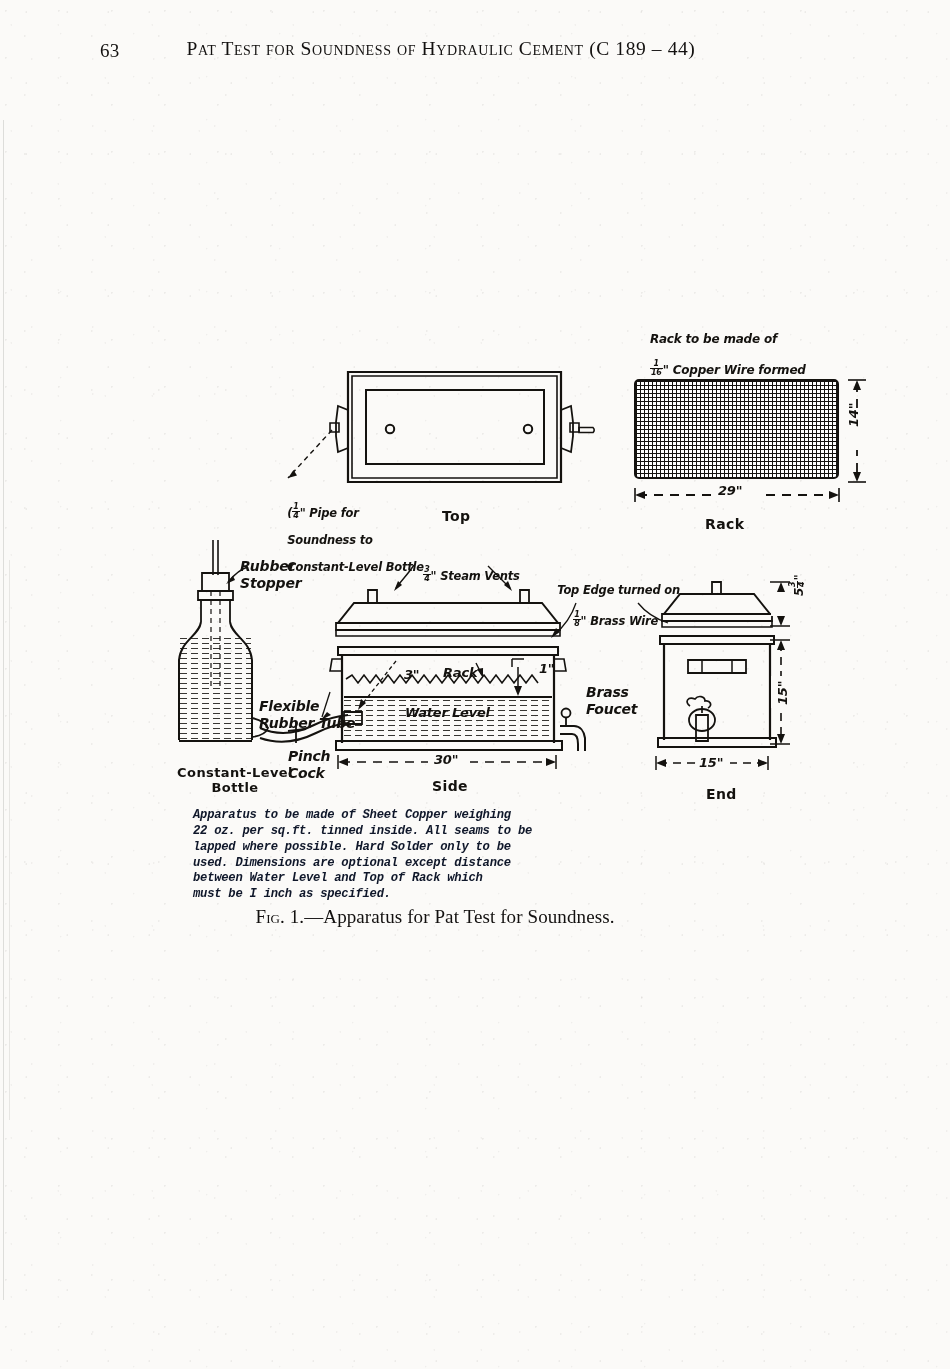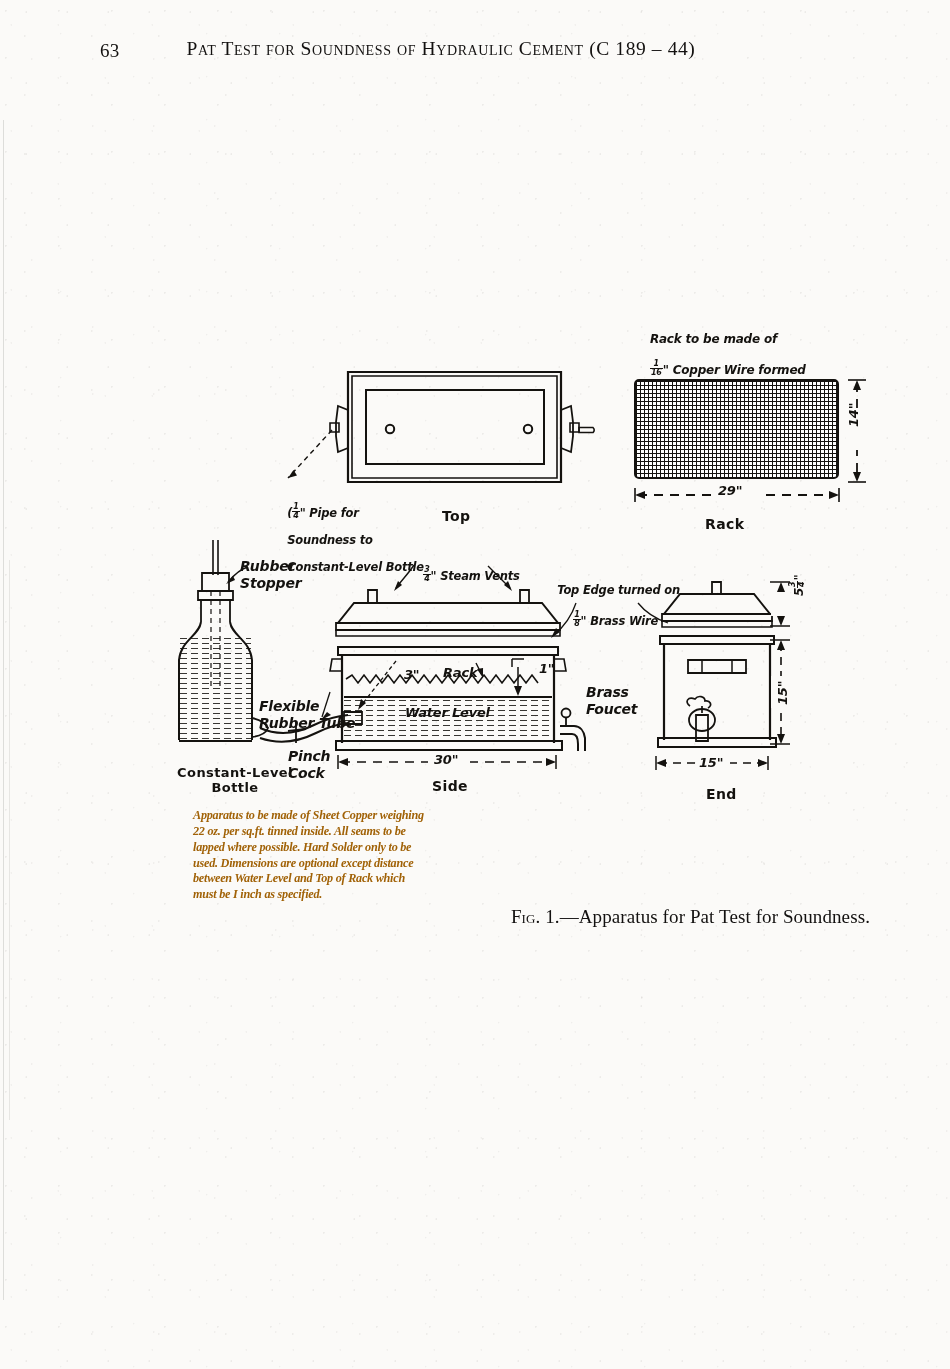--- a/index.html
+++ b/index.html
@@ -105,35 +105,35 @@
     position: absolute;
     font-family: "DejaVu Sans", sans-serif;
     font-weight: 700;
     font-size: 14px;
     color: #14120f;
     letter-spacing: .4px;
   }
 
   .note-block {
     position: absolute;
-    font-family: Liberation Serif, serif;
+    font-family: Liberation Mono, monospace;
     font-style: italic;
     font-weight: 700;
     font-size: 12.2px;
     line-height: 1.30;
-    color: #a16207;
+    color: #0f172a;
     letter-spacing: -0.25px;
     white-space: pre-line;
   }
 
   .caption {
     position: absolute;
     left: 0; top: 906px;
     width: 870px;
-    text-align: right;
+    text-align: center;
     font-size: 19px;
     color: #131110;
     letter-spacing: .1px;
   }
   .caption .sc { font-variant: small-caps; }
 
   
   .mesh {
     position: absolute;
     border: 2px solid #14120f;

